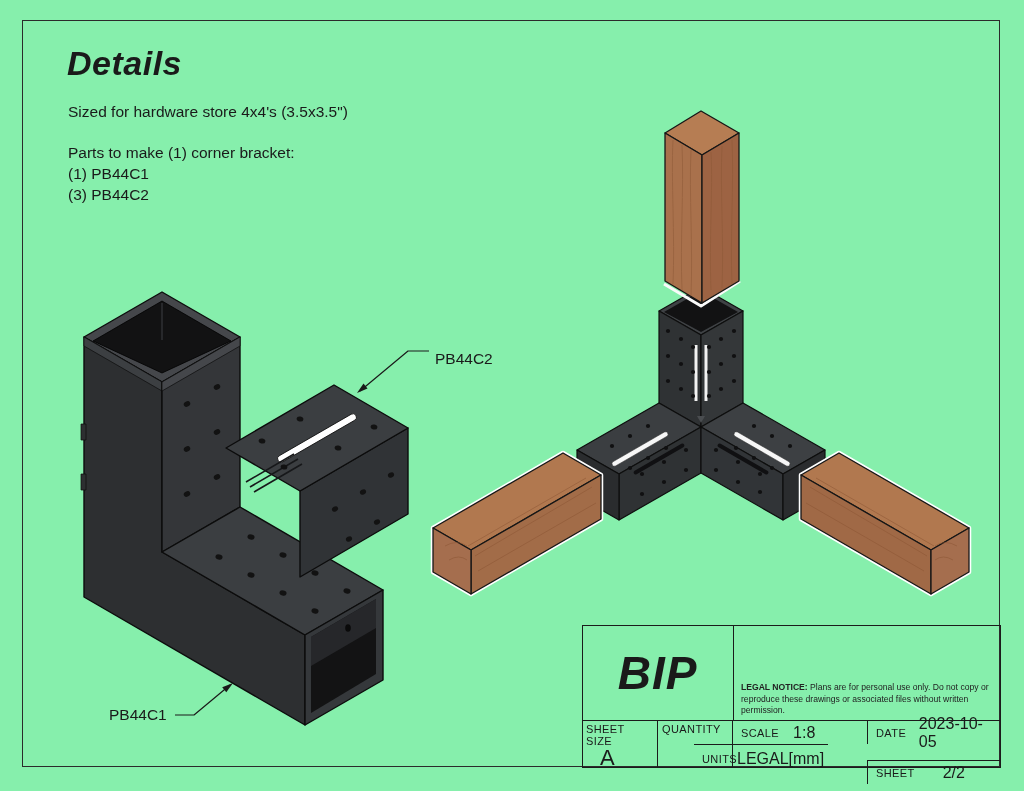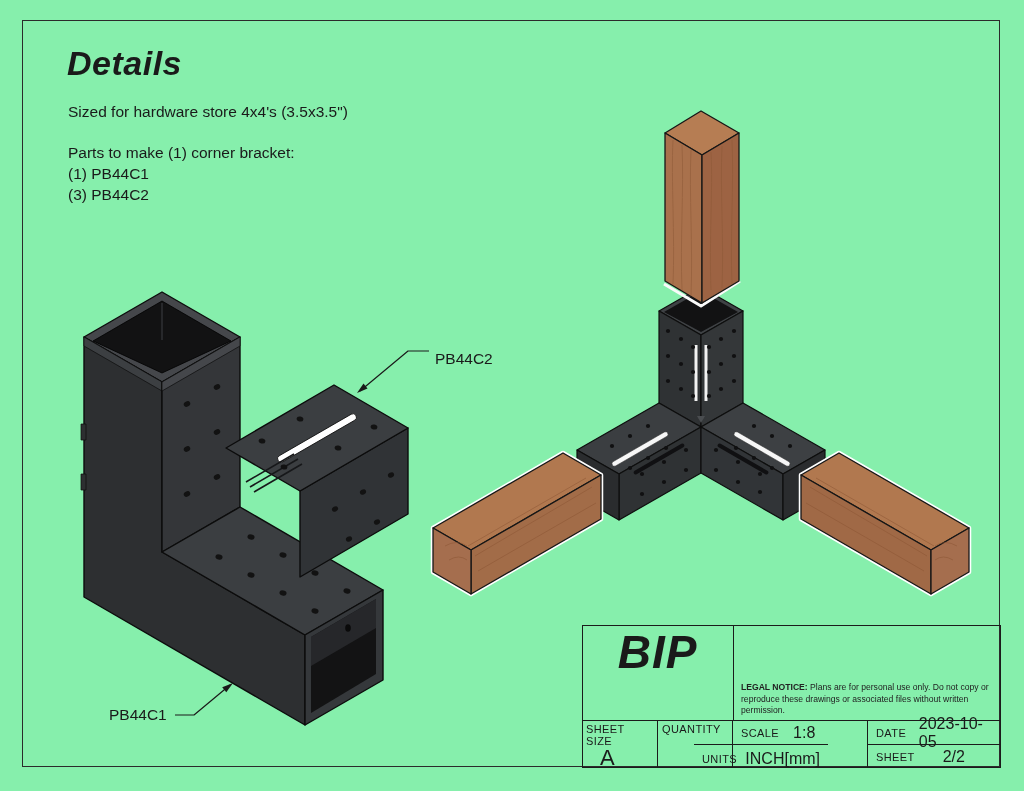--- a/index.html
+++ b/index.html
@@ -6,39 +6,39 @@
   .page{position:relative;width:1024px;height:791px;background:#86efac;font-family:"Liberation Sans",sans-serif;color:#1a1a1a;overflow:hidden;}
   .frame{position:absolute;left:22px;top:20px;width:978px;height:747px;border:1.6px solid #2b2b2b;box-sizing:border-box;}
   .abs{position:absolute;}
   .title{left:67px;top:44px;font-size:34px;font-weight:bold;font-style:italic;letter-spacing:0.5px;}
   .note{left:68px;font-size:15.5px;}
   .part-label{font-size:15.5px;}
   svg.draw{position:absolute;left:0;top:0;pointer-events:none;}
   
   .tb{box-sizing:border-box;border:1.5px solid #1b1b1b;}
   .tb-outer{left:582px;top:625px;width:419px;height:143px;border-width:1.7px;}
-  .bip-cell{left:582px;top:625px;width:152px;height:96px;border-right:1.5px solid #1b1b1b;display:flex;justify-content:center;box-sizing:border-box;}
+  .bip-cell{left:582px;top:625px;width:152px;height:96px;border-right:1.5px solid #1b1b1b;display:flex;align-items:center;justify-content:center;box-sizing:border-box;}
   .bip-logo{font-size:46px;font-weight:bold;font-style:italic;letter-spacing:1px;}
   .band-top{left:733px;top:625px;width:268px;height:27px;border-bottom:1.5px solid #1b1b1b;display:flex;justify-content:space-between;align-items:center;padding:0 8px;box-sizing:border-box;}
   .company{font-style:italic;font-size:17px;}
   .website{font-style:italic;font-weight:bold;font-size:17px;}
   .band-mid{left:733px;top:652px;width:268px;height:68px;box-sizing:border-box;padding:3px 8px;}
   .dwg-title{font-size:16px;}
   .legal{position:absolute;left:8px;bottom:4px;right:6px;font-size:8.6px;line-height:1.3;color:#222;}
   .legal b{font-weight:bold;}
   .row-cell{box-sizing:border-box;border-top:1.5px solid #1b1b1b;display:flex;align-items:center;padding:0 8px;}
   .lab{font-size:11px;letter-spacing:0.4px;color:#1a1a1a;}
   .val{font-size:16px;}
   .ss-cell{left:582px;top:720px;width:76px;height:48px;border-right:1.5px solid #1b1b1b;flex-direction:column;align-items:flex-start;justify-content:flex-start;padding:2px 4px;}
   .qty-cell{left:658px;top:720px;width:75px;height:48px;border-right:1.5px solid #1b1b1b;align-items:flex-start;padding:2px 4px;}
   .ss-val{font-size:22px;margin-left:14px;line-height:1;}
   .scale-cell{left:733px;top:720px;width:134px;height:24px;}
   .units-cell{left:694px;top:744px;width:134px;height:28px;}
   .date-cell{left:867px;top:720px;width:134px;height:24px;border-left:1.5px solid #1b1b1b;}
-  .sheet-cell{left:867px;top:744px;width:134px;height:24px;border-left:1.5px solid #1b1b1b;}
+  .sheet-cell{left:867px;top:760px;width:134px;height:24px;border-left:1.5px solid #1b1b1b;}
   .gap{width:14px;display:inline-block;}
 </style>
 </head>
 <body>
 
 <div class="page">
   <div class="frame"></div>
 
   <div class="abs title">Details</div>
   <div class="abs note" style="top:103px;">Sized for hardware store 4x4's (3.5x3.5")</div>
@@ -278,21 +278,21 @@
     <span class="val"></span>
   </div>
   <div class="abs row-cell scale-cell">
     <span class="lab">SCALE</span>
       <span class="gap"></span>
     <span class="val">1:8</span>
   </div>
   <div class="abs row-cell units-cell">
     <span class="lab">UNITS</span>
       <span class="gap"></span>
-    <span class="val">INCH[mm]</span>
+    <span class="val">LEGAL[mm]</span>
   </div>
   <div class="abs row-cell date-cell">
     <span class="lab">DATE</span>
       <span class="gap"></span>
     <span class="val">2023-10-05</span>
   </div>
   <div class="abs row-cell sheet-cell">
     <span class="lab">SHEET</span>
       <span class="gap" style="width:28px;"></span>
     <span class="val">2/2</span>

